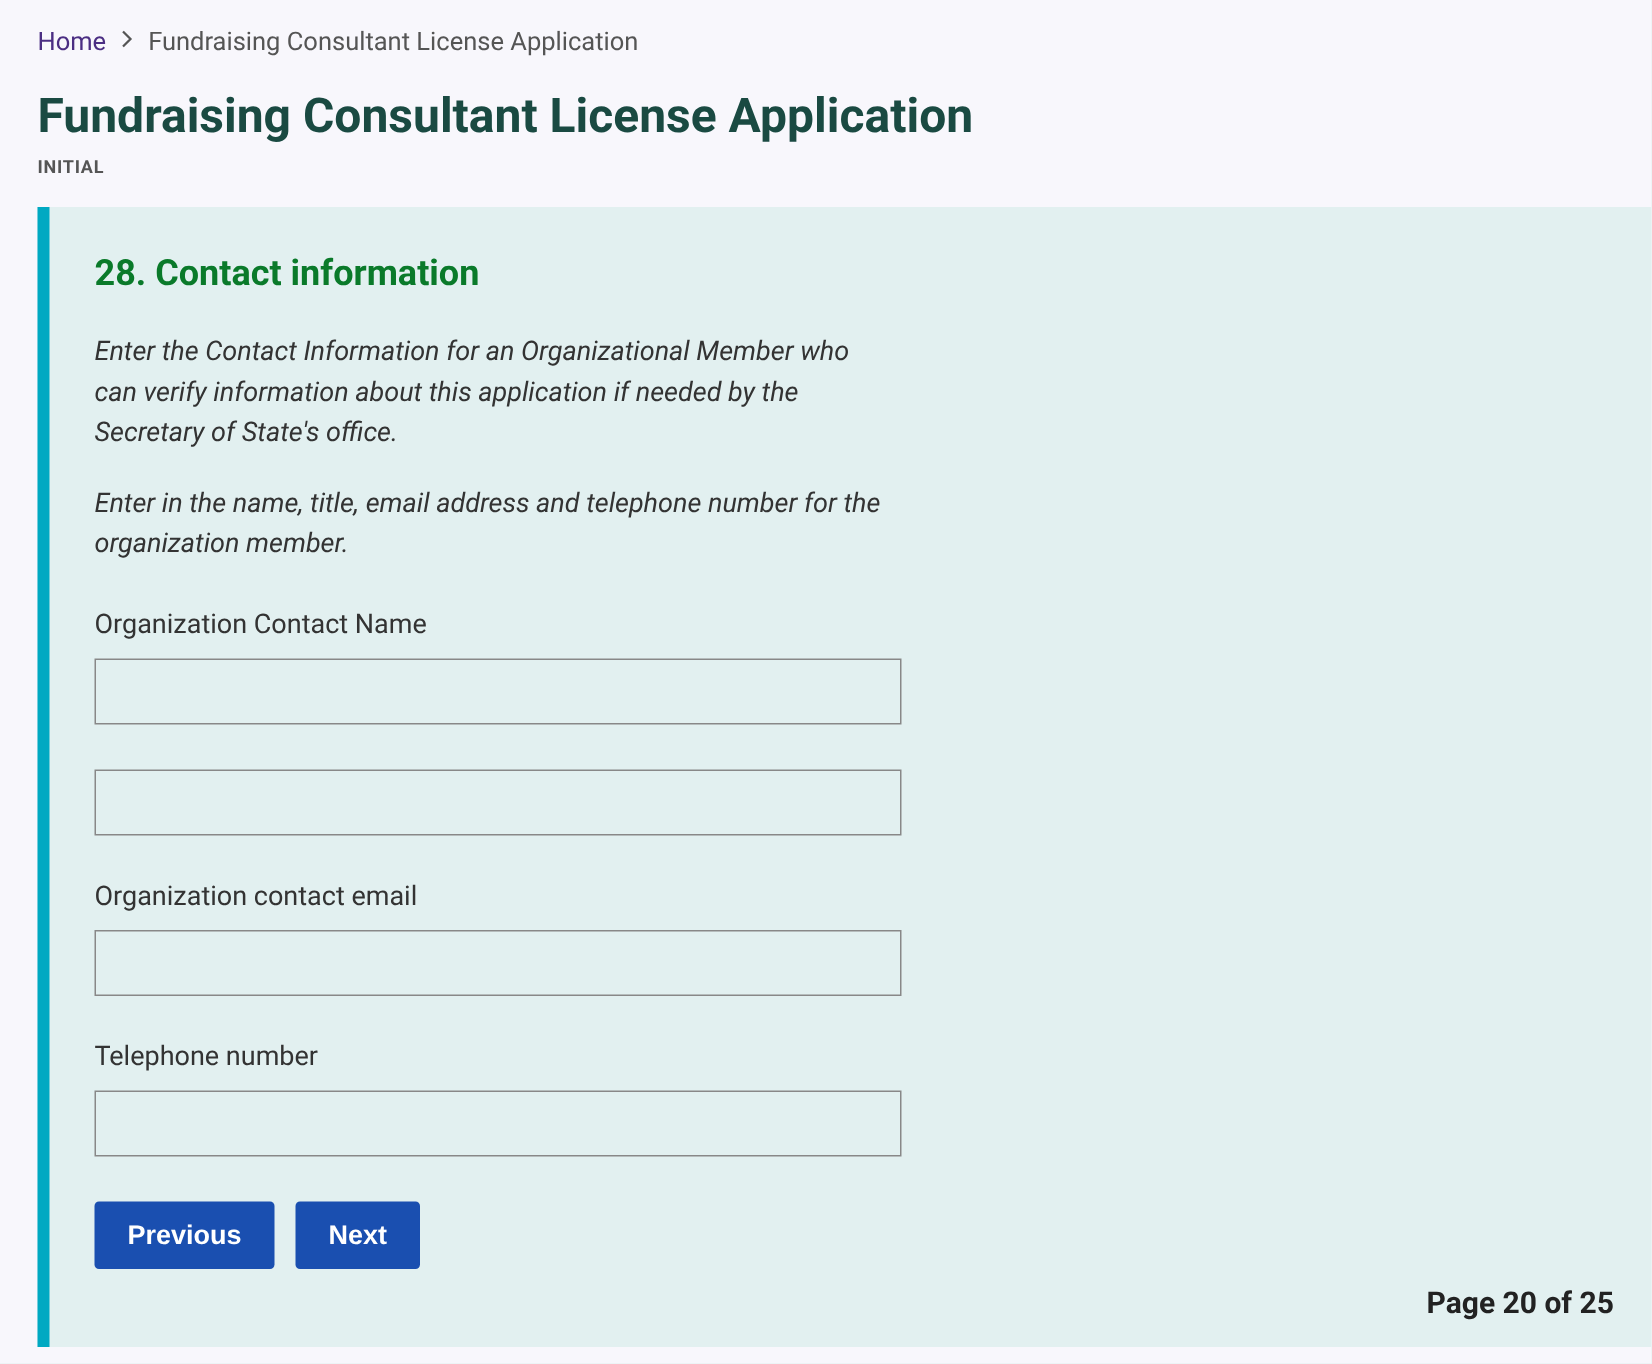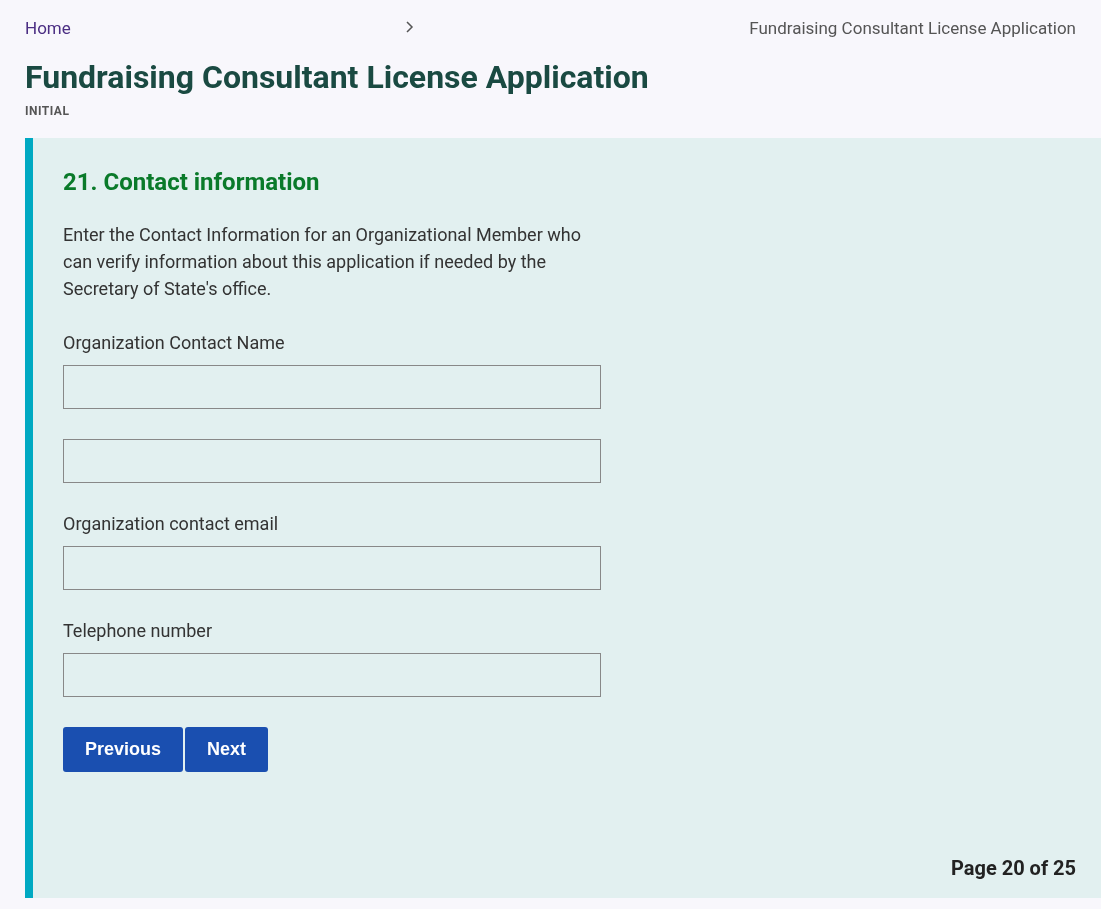--- a/index.html
+++ b/index.html
@@ -13,21 +13,20 @@
       color: #333;
       width: 1101px;
       padding: 0;
     }
     .breadcrumb {
       padding: 18px 25px 10px 25px;
       font-size: 17px;
       display: flex;
       align-items: center;
       gap: 10px;
-      justify-content: space-between;
     }
     .breadcrumb a {
       color: #4b2e83;
       text-decoration: none;
     }
     .breadcrumb-separator {
       color: #555;
       font-size: 14px;
     }
     .breadcrumb-current {
@@ -61,20 +60,21 @@
       font-weight: 700;
       color: #0a7a2a;
       margin-bottom: 25px;
     }
     .section-desc {
       font-size: 18px;
       color: #333;
       line-height: 1.5;
       max-width: 530px;
       margin-bottom: 20px;
+      font-style: italic;
     }
     .field-group {
       margin-top: 30px;
     }
     .field-label {
       display: block;
       font-size: 18px;
       color: #333;
       margin-bottom: 12px;
     }
@@ -82,21 +82,21 @@
       width: 538px;
       height: 44px;
       border: 1px solid #888;
       background: #e2f0f0;
       font-size: 17px;
       padding: 0 10px;
     }
     .button-row {
       margin-top: 30px;
       display: flex;
-      gap: 2px;
+      gap: 14px;
     }
     .btn {
       background-color: #1a4fb0;
       color: #fff;
       border: none;
       font-size: 18px;
       font-weight: 600;
       padding: 12px 22px;
       cursor: pointer;
       border-radius: 3px;
@@ -123,23 +123,24 @@
   </span>
   <span class="breadcrumb-current">Fundraising Consultant License Application</span>
 </nav>
 
 <header class="page-header">
   <h1 class="page-title">Fundraising Consultant License Application</h1>
   <div class="page-subtitle">INITIAL</div>
 </header>
 
 <section class="form-section">
-  <h2 class="section-title">21. Contact information</h2>
+  <h2 class="section-title">28. Contact information</h2>
 
   <p class="section-desc">Enter the Contact Information for an Organizational Member who can verify information about this application if needed by the Secretary of State's office.</p>
+  <p class="section-desc">Enter in the name, title, email address and telephone number for the organization member.</p>
 
   <div class="field-group">
     <label class="field-label">Organization Contact Name</label>
     <input type="text" class="field-input" value="" style="">
   </div>
 
   <div class="field-group">
     <input type="text" class="field-input" value="" style="">
   </div>
 

